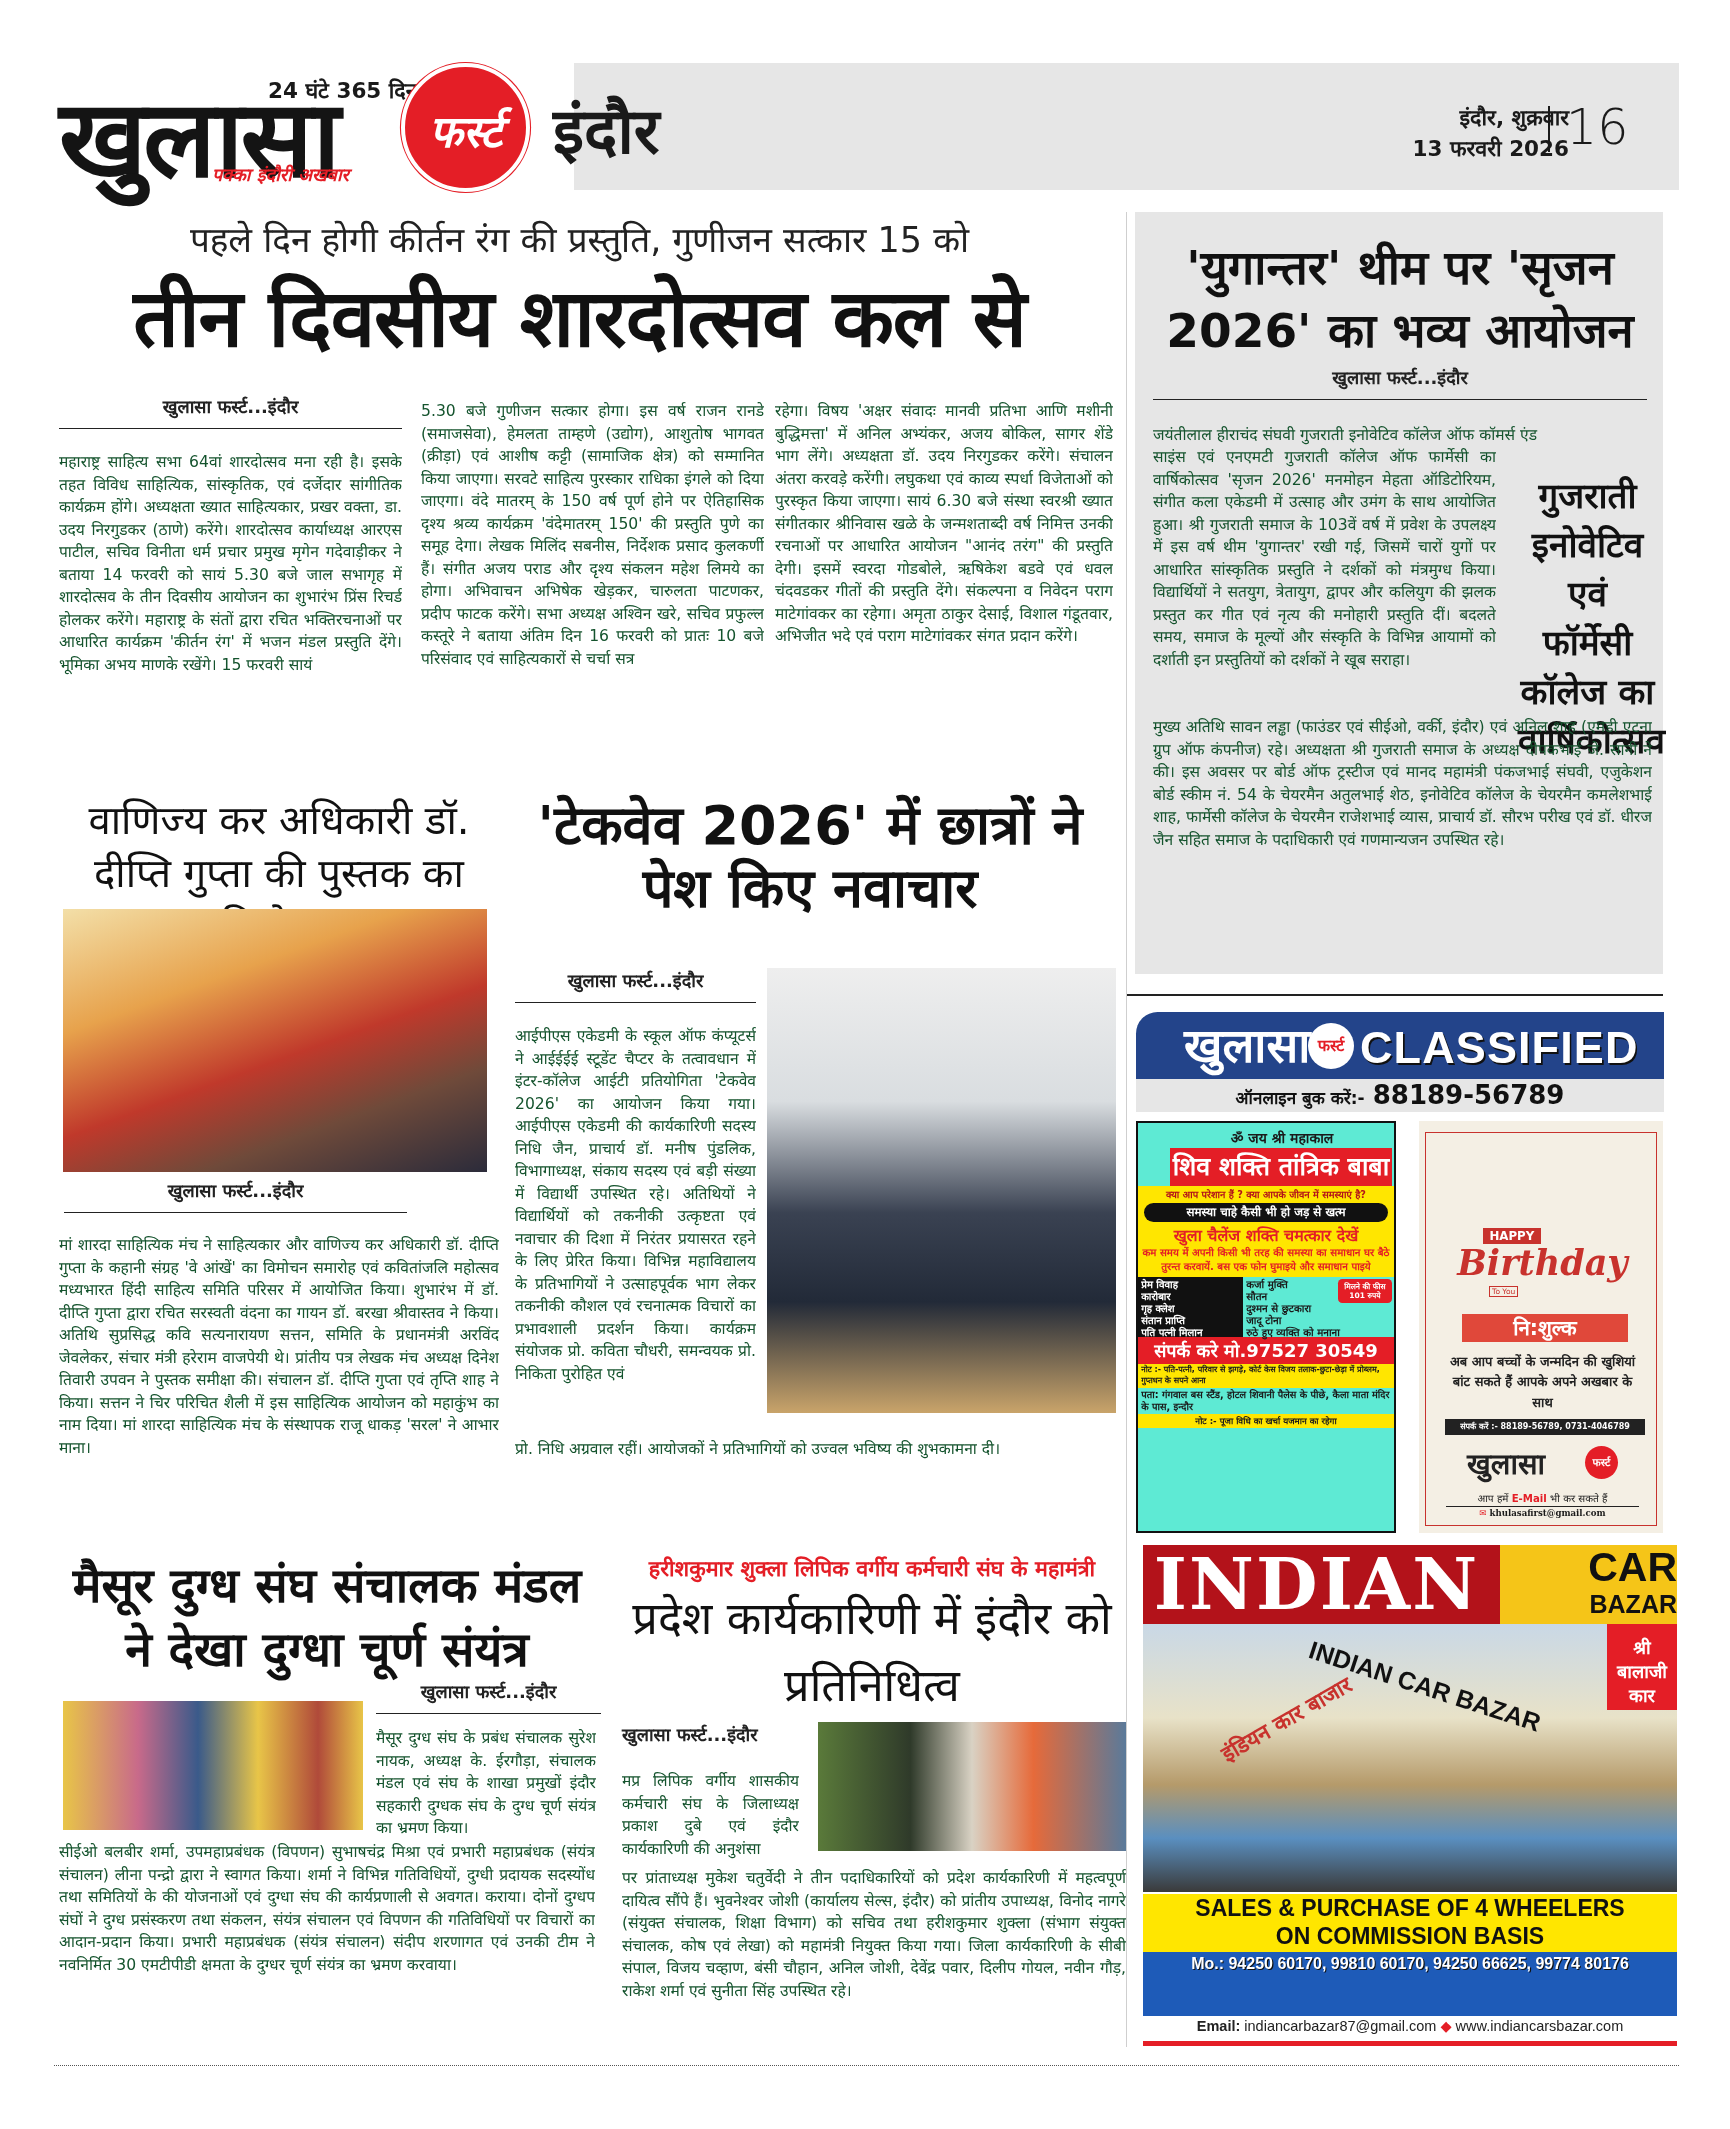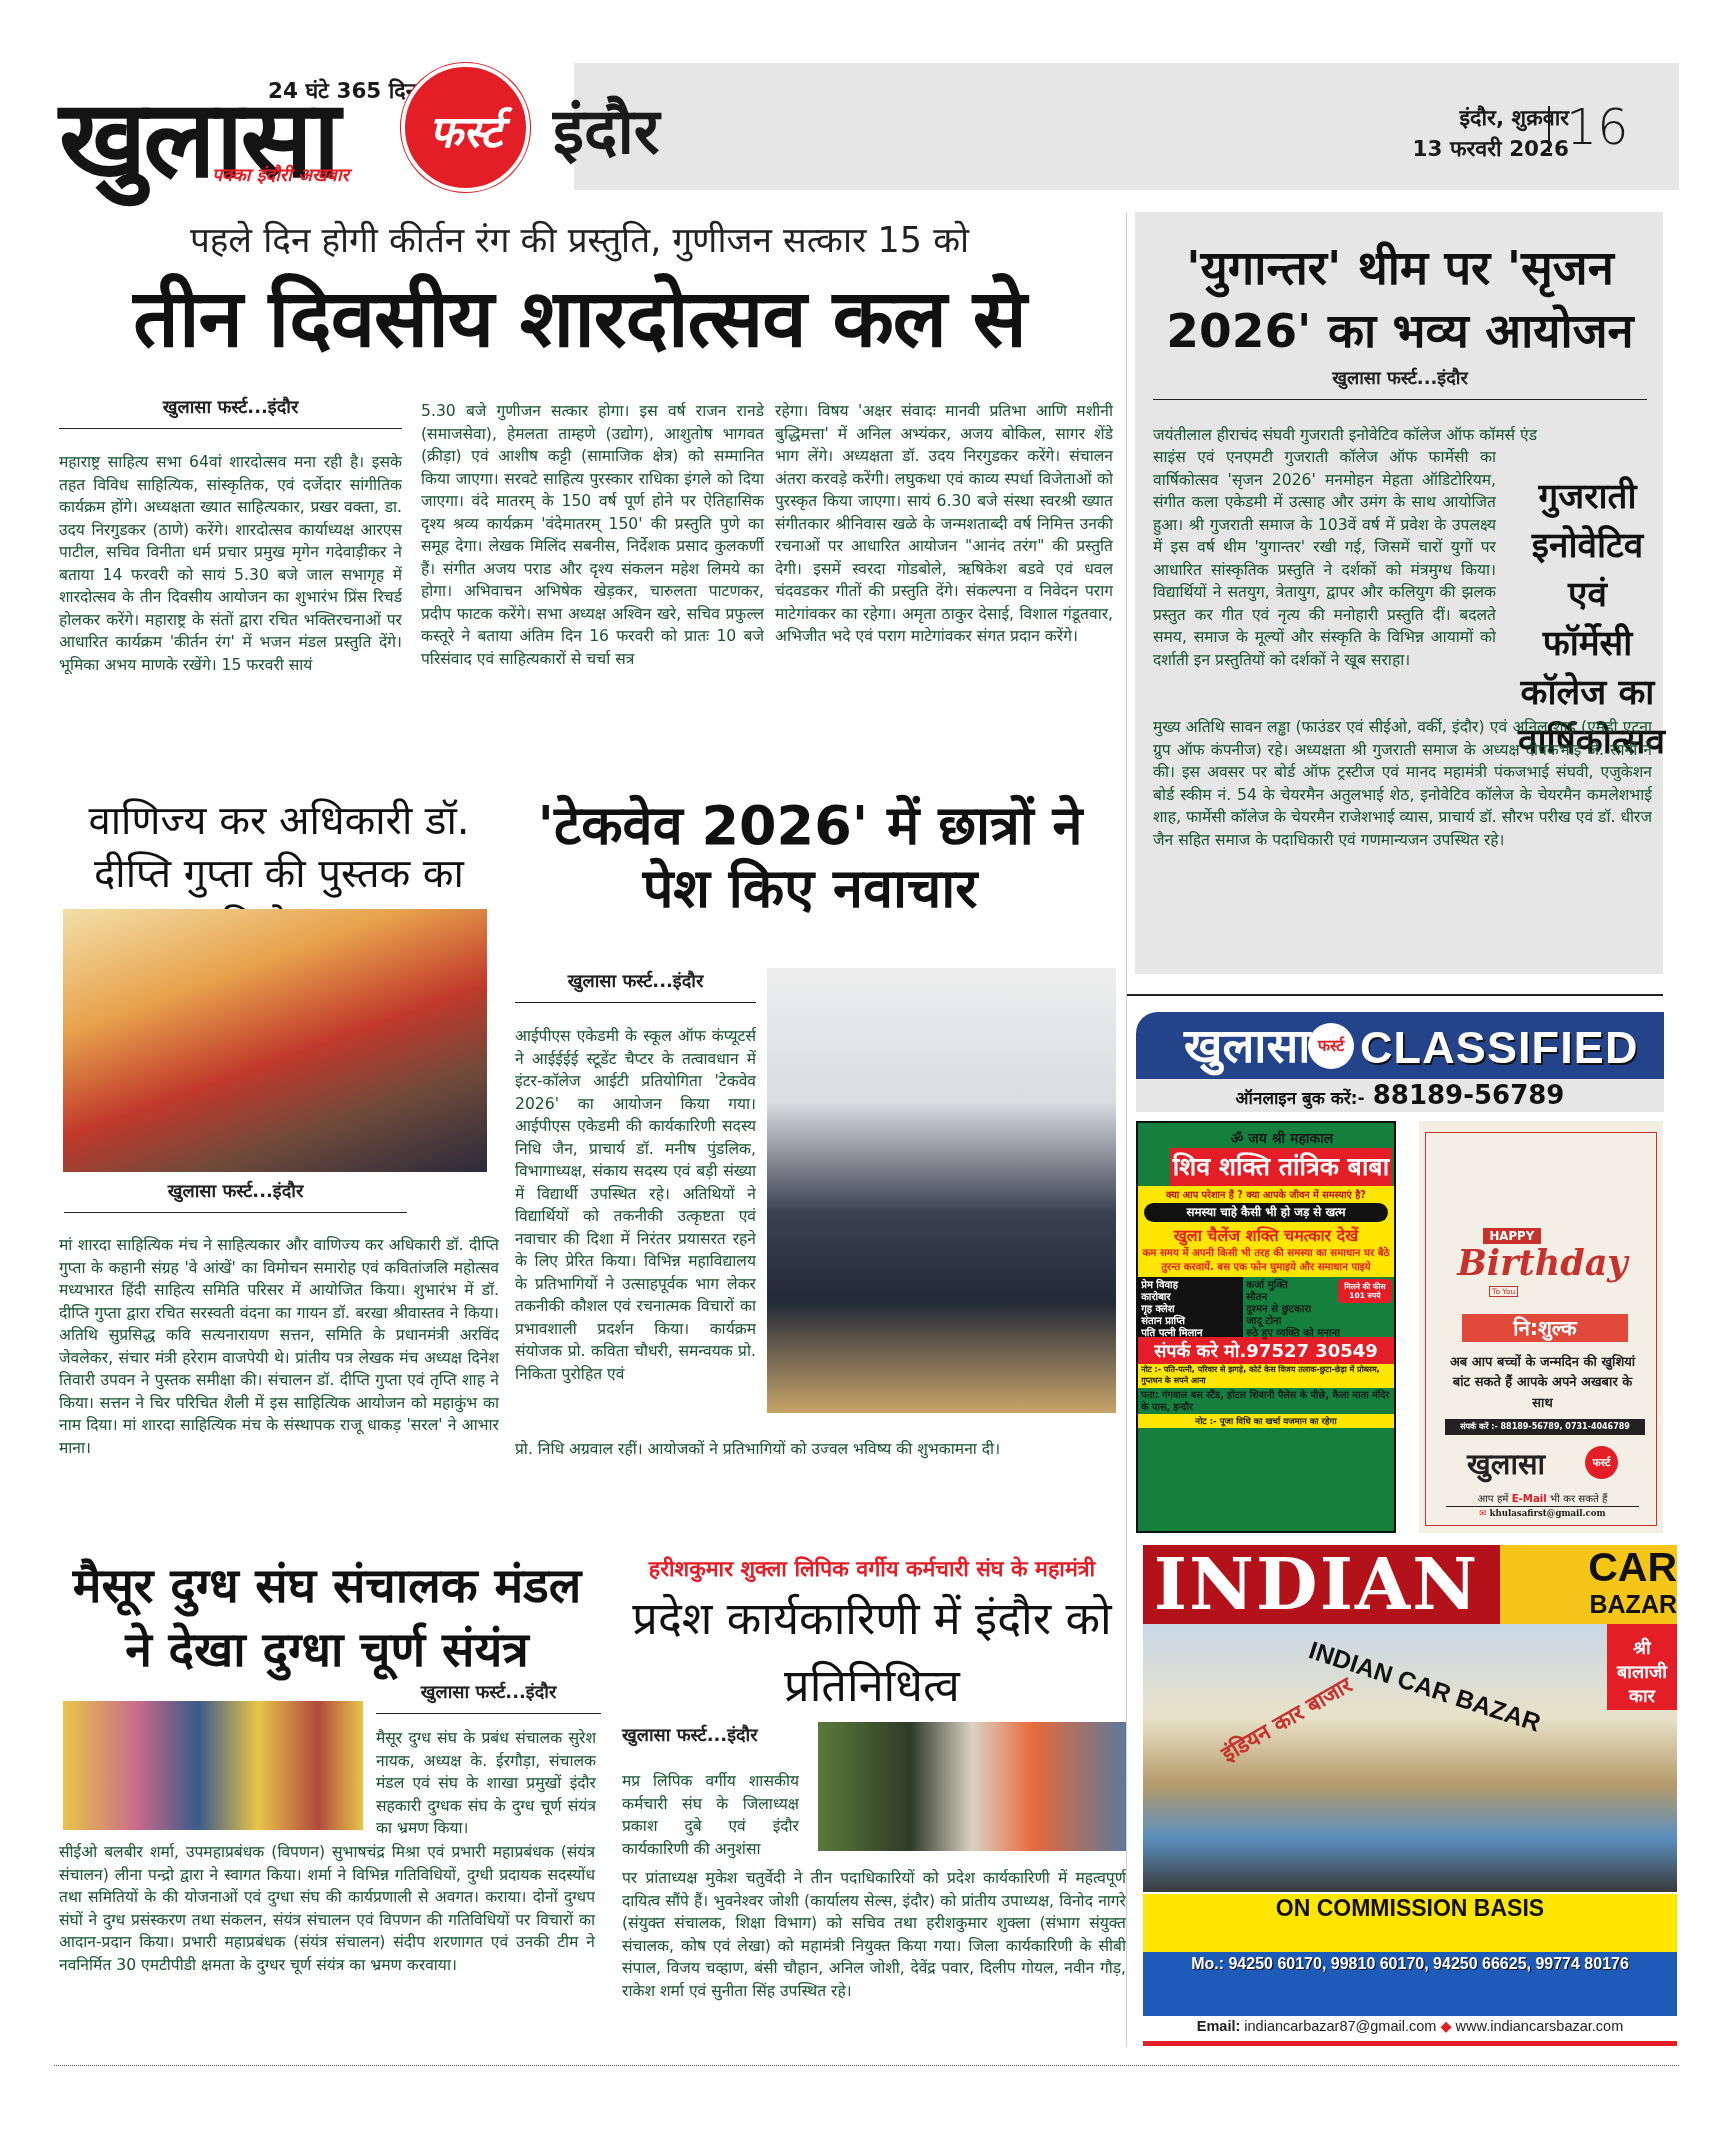--- a/index.html
+++ b/index.html
@@ -110,21 +110,21 @@
 <div class="abs classified-head" style="left:1136px;top:1012px;width:528px;height:68px;">
   <div class="abs" style="left:48px;top:9.7px;font-size:47px;font-weight:900;color:#fff;line-height:48px;">खुलासा</div>
   <div class="abs" style="left:172px;top:10.7px;width:46px;height:46px;border-radius:50%;background:#fff;color:#e41e26;font-size:16px;font-weight:bold;text-align:center;line-height:46px;">फर्स्ट</div>
   <div class="abs sans" style="left:224px;top:9.7px;font-size:45px;font-weight:900;color:#fff;letter-spacing:1.1px;text-shadow:1.6px 1.6px 0 #111;">CLASSIFIED</div>
 </div>
 <div class="abs" style="left:1136px;top:1079px;width:528px;height:33px;background:#e6e6e6;text-align:center;">
   <span style="font-size:17px;font-weight:bold;line-height:33px;color:#111;">ऑनलाइन बुक करें:-</span>
   <span style="font-size:26px;font-weight:900;line-height:33px;color:#111;margin-left:5.4px;">88189-56789</span>
 </div>
 
-<div class="abs" style="left:1136px;top:1121px;width:260px;height:412px;border:2.1px solid #111;background:#15803d;overflow:hidden;">
+<div class="abs" style="left:1136px;top:1121px;width:260px;height:412px;border:2.1px solid #111;background:#5eead4;overflow:hidden;">
   <div style="height:16px;text-align:center;font-size:14px;font-weight:bold;margin-top:5.4px;margin-left:32px;">ॐ जय श्री महाकाल</div>
   <div style="margin:3.2px 2.1px 0 32px;background:#e41e26;color:#fff;text-align:center;font-size:25px;font-weight:900;line-height:38px;">शिव शक्ति तांत्रिक बाबा</div>
   <div style="background:#ffe600;padding:2.1px 3.2px 3.2px;">
     <div style="font-size:9.7px;font-weight:bold;color:#b3121a;text-align:center;">क्या आप परेशान हैं ? क्या आपके जीवन में समस्याएं है?</div>
     <div style="margin:2.1px 3.2px;background:#111;color:#fff;border-radius:10.7px;text-align:center;font-size:11.8px;font-weight:bold;line-height:19.3px;">समस्या चाहे कैसी भी हो जड़ से खत्म</div>
     <div style="font-size:16px;font-weight:900;color:#e41e26;text-align:center;">खुला चैलेंज शक्ति चमत्कार देखें</div>
     <div style="font-size:10.2px;font-weight:bold;color:#e41e26;text-align:center;line-height:14px;">कम समय में अपनी किसी भी तरह की समस्या का समाधान घर बैठे तुरन्त करवायें. बस एक फोन घुमाइये और समाधान पाइये</div>
   </div>
   <div style="display:flex;height:60px;">
     <ul style="list-style:none;background:#111;color:#fff;width:105px;font-size:10px;font-weight:bold;line-height:11.8px;padding:2.1px 3.2px;">
@@ -177,20 +177,21 @@
   <div style="position:absolute;left:357px;top:0;right:0;height:79px;background:#f5c518;text-align:right;">
     <div class="sans" style="font-size:41px;font-weight:900;color:#111;line-height:45px;">CAR</div>
     <div class="sans" style="font-size:25px;font-weight:900;color:#111;line-height:28px;">BAZAR</div>
   </div>
   <div style="position:absolute;left:0;top:79px;width:100%;height:268px;background:linear-gradient(180deg,#c9d8e6 0%,#e8e2c8 35%,#b59a6a 60%,#5a8fc0 80%,#3a3a3a 100%);">
     <div class="sans" style="position:absolute;left:161px;top:48px;font-size:25px;font-weight:bold;color:#111;transform:rotate(18deg);">INDIAN CAR BAZAR</div>
     <div style="position:absolute;left:70px;top:80px;font-size:21.5px;font-weight:bold;color:#c8322d;transform:rotate(-30deg);">इंडियन कार बाजार</div>
     <div style="position:absolute;right:0;top:0;width:70px;height:86px;background:#e41e26;color:#fff;font-size:18px;font-weight:bold;text-align:center;padding-top:10.7px;">श्री बालाजी कार</div>
   </div>
   <div style="position:absolute;left:0;top:349px;width:100%;height:58px;background:#ffe600;text-align:center;">
+    <div class="sans" style="font-size:23px;font-weight:900;line-height:28px;color:#111;">SALES &amp; PURCHASE OF 4 WHEELERS</div>
     <div class="sans" style="font-size:23px;font-weight:900;line-height:28px;color:#111;">ON COMMISSION BASIS</div>
   </div>
   <div style="position:absolute;left:0;top:407px;width:100%;height:64px;background:#1e5bb8;text-align:center;">
     <div class="sans" style="font-size:16px;font-weight:bold;color:#fff;line-height:23.6px;text-shadow:1.1px 1.1px 0 #111;">Mo.: 94250 60170, 99810 60170, 94250 66625, 99774 80176</div>
   </div>
 </div>
 <div class="abs sans" style="left:1143px;top:2018px;width:534px;text-align:center;font-size:14.5px;color:#222;">
   <b>Email:</b>
   <span>indiancarbazar87@gmail.com</span>
   <span style="color:#e41e26;">◆</span>

